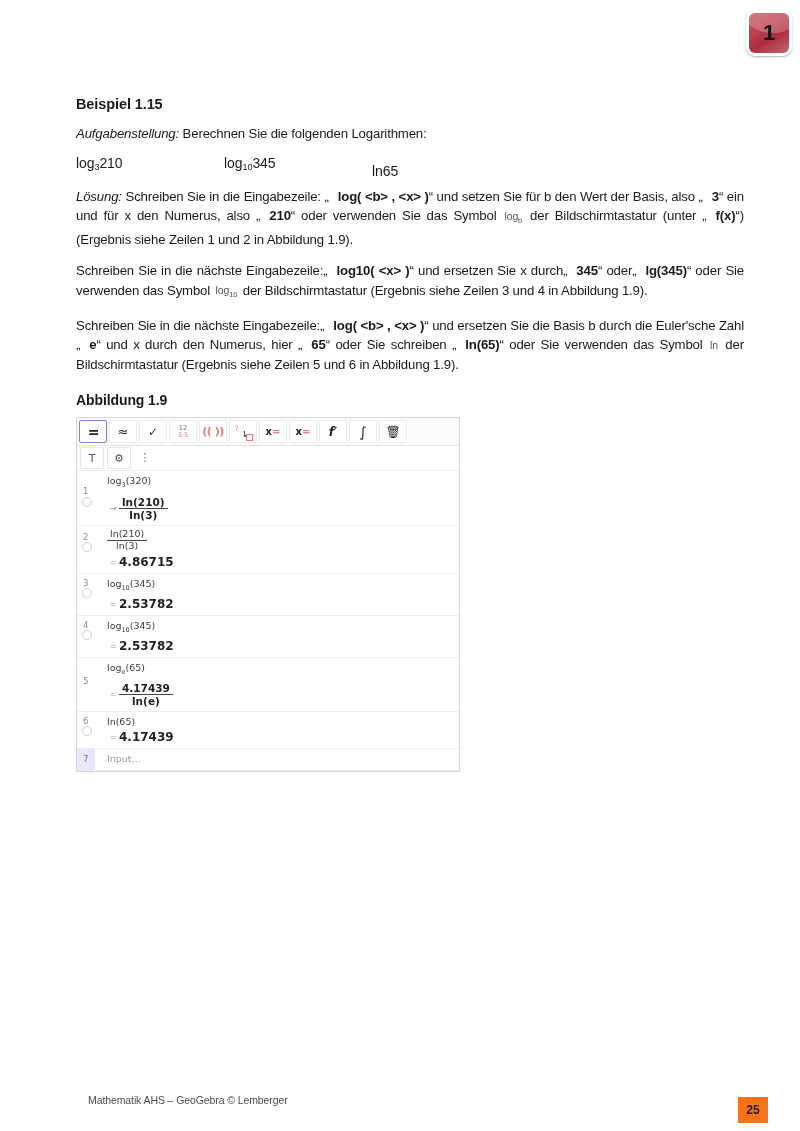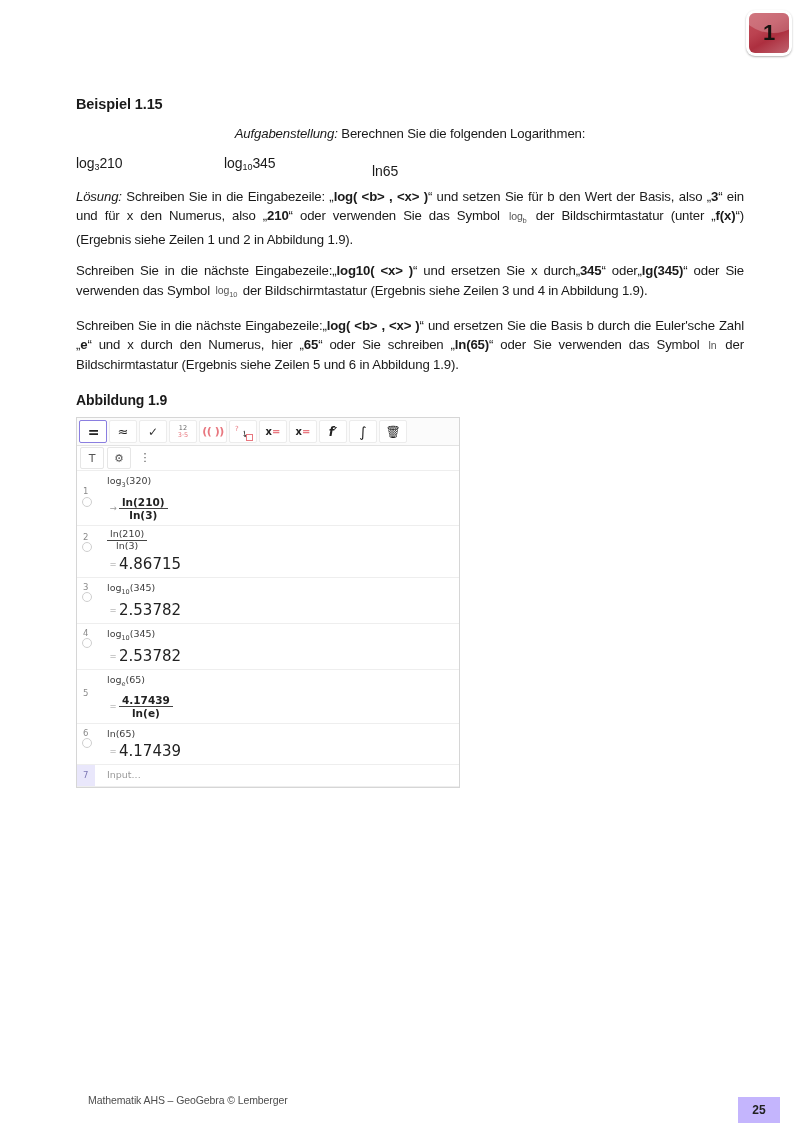--- a/index.html
+++ b/index.html
@@ -87,23 +87,23 @@
     margin: 0 0 12px 0;
     letter-spacing: -0.1px;
   }
   .para {
     font-size: 13.2px;
     line-height: 19.6px;
     margin: 0 0 11px 0;
     letter-spacing: -0.15px;
     text-align: justify;
   }
-  .para.no-just { text-align: center; }
+  .para.no-just { text-align: left; }
   .it { font-style: italic; }
-  .bd { font-weight: bold; }
+  .bd { font-weight: bold; margin-left: 9px; }
 
   .logline {
     font-size: 14px;
     margin: 10px 0 13px 0;
     letter-spacing: -0.1px;
     position: relative;
     height: 19px;
   }
   .logline span.slot { position: absolute; white-space: nowrap; }
   .logline .s1 { left: 0; }
@@ -267,22 +267,22 @@
     margin-top: 2px;
   }
   .eqmark {
     font-size: 8.5px;
     color: #999;
     width: 12px;
     flex: 0 0 auto;
     text-align: center;
   }
   .result-val {
-    font-size: 15px;
-    font-weight: normal;
+    font-size: 12px;
+    font-weight: bold;
     color: #222;
     white-space: nowrap;
   }
   .frac {
     display: inline-block;
     text-align: center;
     vertical-align: middle;
     line-height: 1.15;
   }
   .frac .num {
@@ -303,23 +303,23 @@
     left: 88px;
     top: 1094px;
     font-size: 10.5px;
     color: #4d4d4d;
     letter-spacing: -0.1px;
   }
   .footer-page {
     position: absolute;
     left: 738px;
     top: 1097px;
-    width: 42px;
+    width: 30px;
     height: 26px;
-    background: #c4b5fd;
+    background: #f97316;
     display: flex;
     align-items: center;
     justify-content: center;
     font-size: 12px;
     font-weight: bold;
     color: #222;
   }
 </style>
 </head>
 <body>

